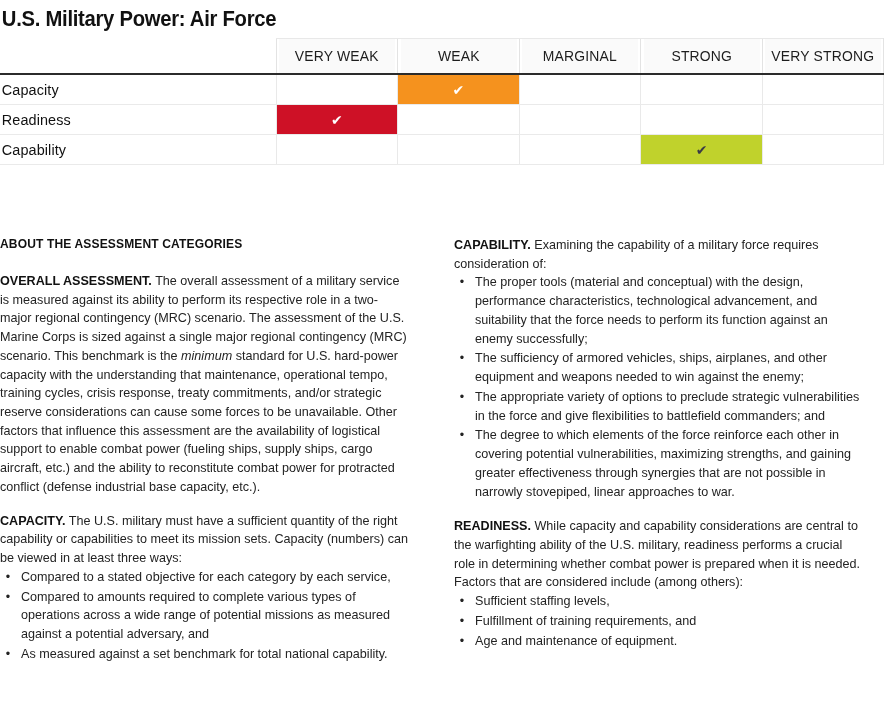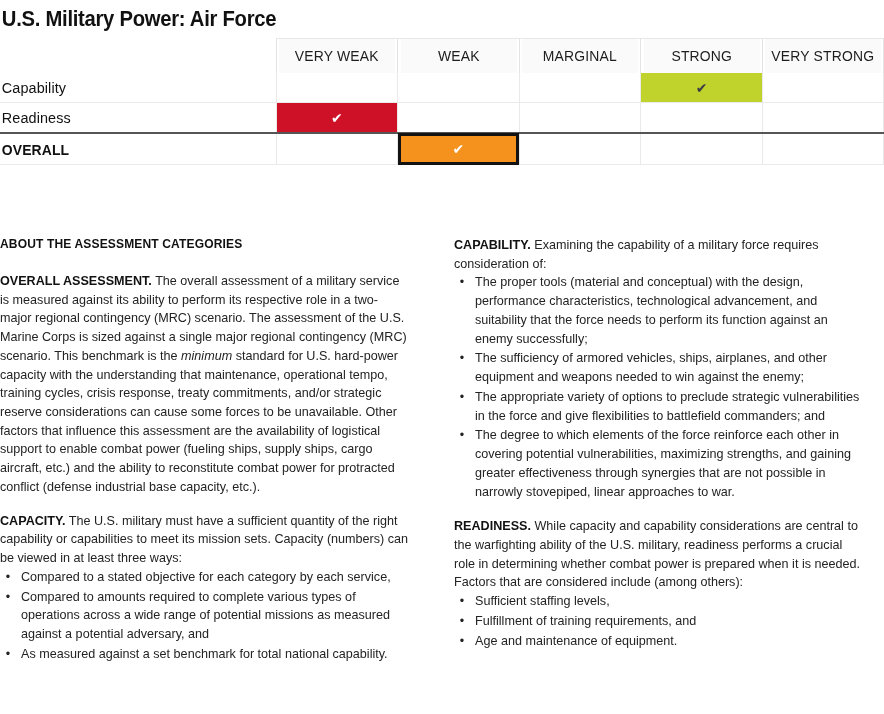--- a/index.html
+++ b/index.html
@@ -191,59 +191,59 @@
         <th class="corner"></th>
         <th>VERY WEAK</th>
         <th>WEAK</th>
         <th>MARGINAL</th>
         <th>STRONG</th>
         <th class="last">VERY STRONG</th>
       </tr>
     </thead>
     <tbody>
 
-
-      <tr>
-        <td class="rowlabel">Capability</td>
-        <td></td>
-        <td></td>
+      <tr class="first-body">
+        <td class="rowlabel">Capacity</td>
         <td></td>
         <td>
-          <span class="fill green">
+          <span class="fill orange">
             <span class="check">✔</span>
           </span>
         </td>
+        <td></td>
+        <td></td>
         <td class="last"></td>
       </tr>
 
       <tr>
         <td class="rowlabel">Readiness</td>
         <td>
           <span class="fill red">
             <span class="check">✔</span>
           </span>
         </td>
         <td></td>
         <td></td>
         <td></td>
         <td class="last"></td>
       </tr>
 
-      <tr class="overall-row">
-        <td class="rowlabel">OVERALL</td>
+      <tr>
+        <td class="rowlabel">Capability</td>
+        <td></td>
+        <td></td>
         <td></td>
         <td>
-          <span class="fill orange boxed">
+          <span class="fill green">
             <span class="check">✔</span>
           </span>
         </td>
-        <td></td>
-        <td></td>
         <td class="last"></td>
       </tr>
+
 
     </tbody>
   </table>
 </div>
 
 <div class="body-cols">
 
   <div class="col left">
 
     <div class="section-heading">ABOUT THE ASSESSMENT CATEGORIES</div>

